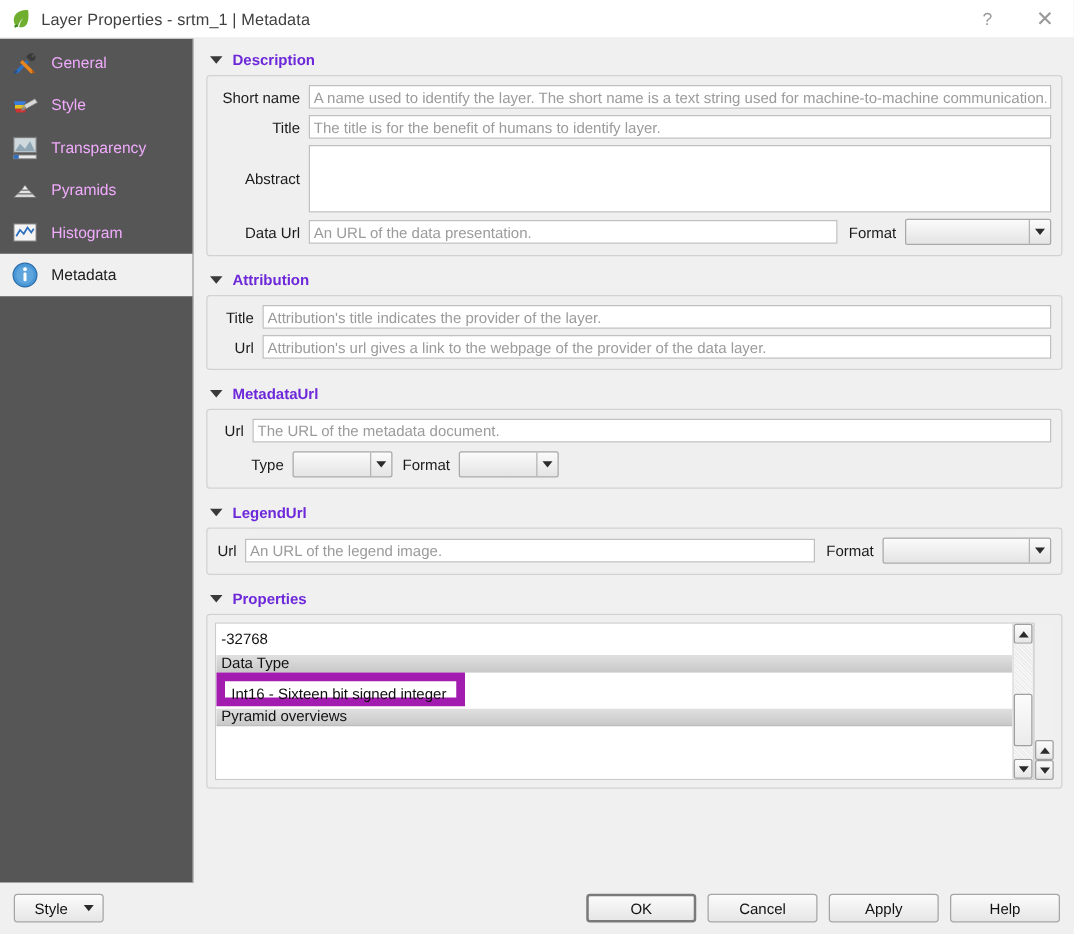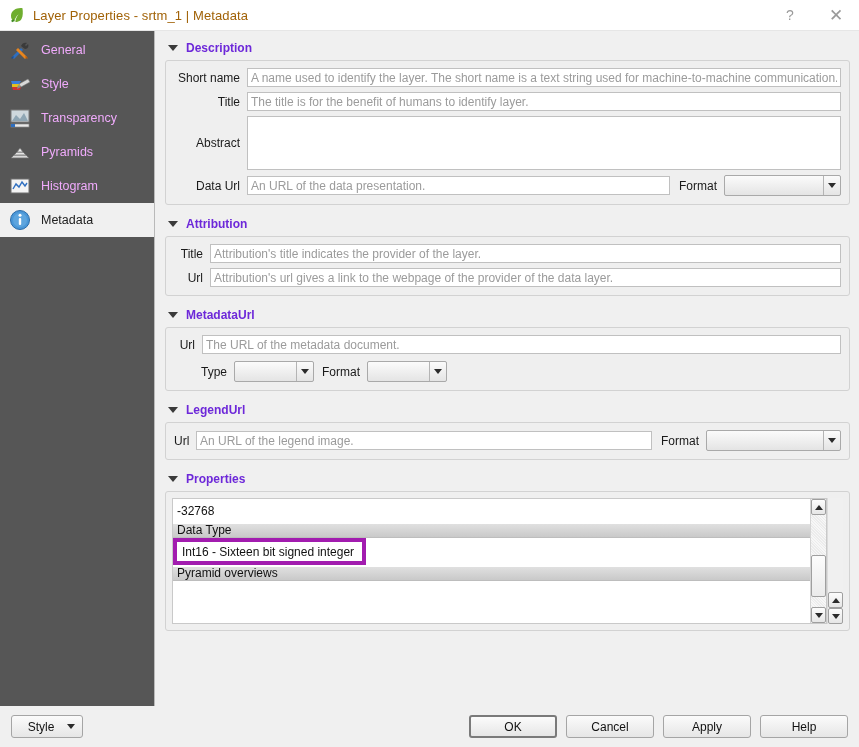--- a/index.html
+++ b/index.html
@@ -29,21 +29,21 @@
     flex: 0 0 31px;
     border-bottom: 1px solid #e6e6e6;
   }
   .title-icon {
     width: 18px; height: 18px;
     margin-left: 8px; margin-right: 7px;
     position: relative;
     flex: 0 0 18px;
   }
   .title-text {
-    color: #a16207;
+    color: #404040;
     font-size: 13px;
     letter-spacing: .1px;
     white-space: nowrap;
   }
   .title-spacer { flex: 1 1 auto; }
   .title-btn {
     width: 46px; height: 30px;
     display: flex; align-items: center; justify-content: center;
     color: #9a9a9a;
     font-size: 14px;
@@ -229,21 +229,21 @@
     height: 25px;
     line-height: 25px;
     font-size: 12px;
     color: #111;
     padding-left: 4px;
     white-space: nowrap;
     cursor: default;
   }
   .prop-val.highlight {
     display: inline-block;
-    border: 4px solid #a21caf;
+    border: 7px solid #a21caf;
     height: 27px;
     line-height: 21px;
     padding: 0 8px 0 5px;
     margin: 0;
   }
   .highlight-wrap { height: 29px; }
 
   
   .sb {
     width: 16px;

